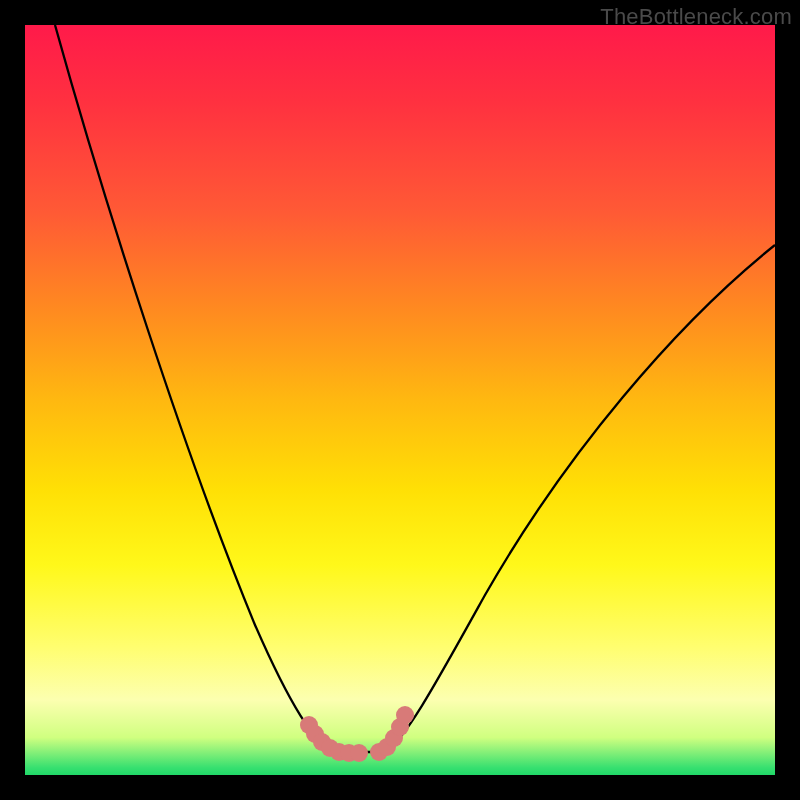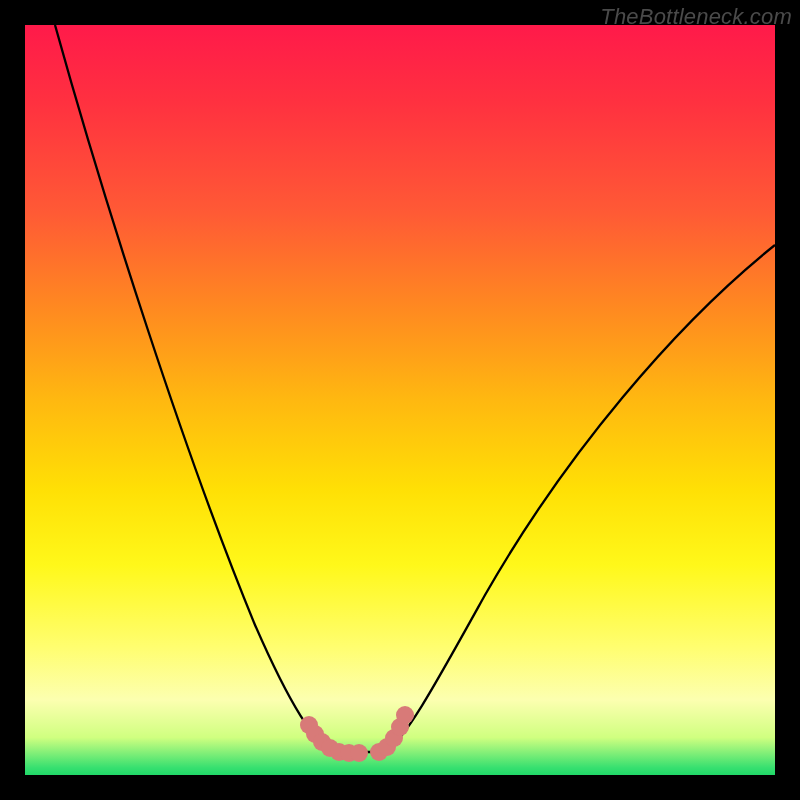--- a/index.html
+++ b/index.html
@@ -27,21 +27,20 @@
     );
   }
   .watermark {
     position: absolute;
     top: 4px;
     right: 8px;
     color: #4a4a4a;
     font-size: 22px;
     font-weight: 500;
     letter-spacing: 0.2px;
-    font-style: italic;
   }
   svg.curves {
     position: absolute;
     left: 0; top: 0;
     width: 100%; height: 100%;
   }
 </style>
 </head>
 <body>
 

